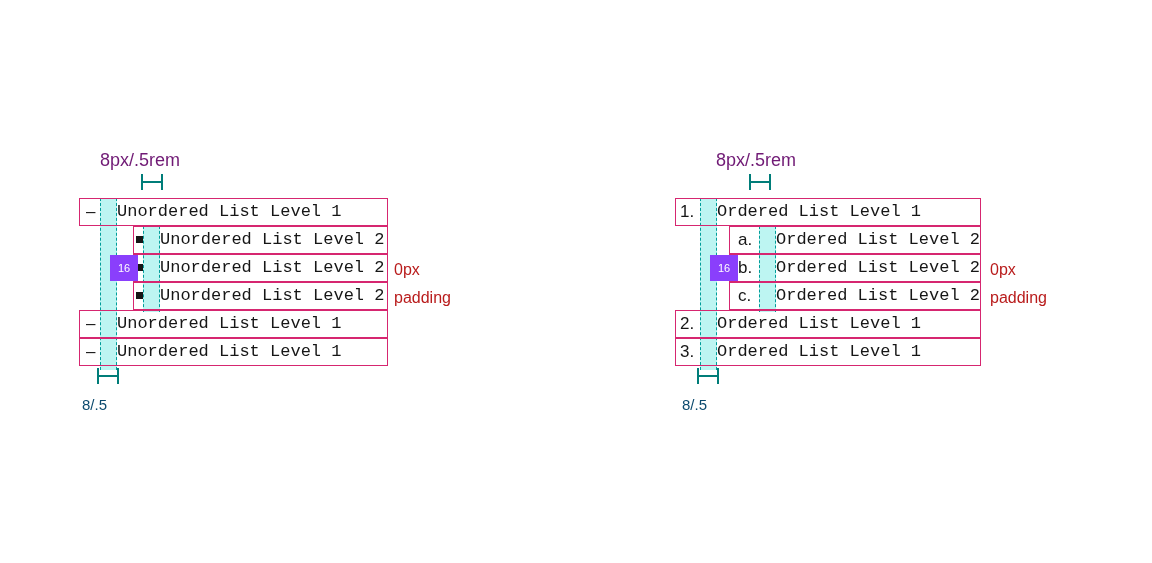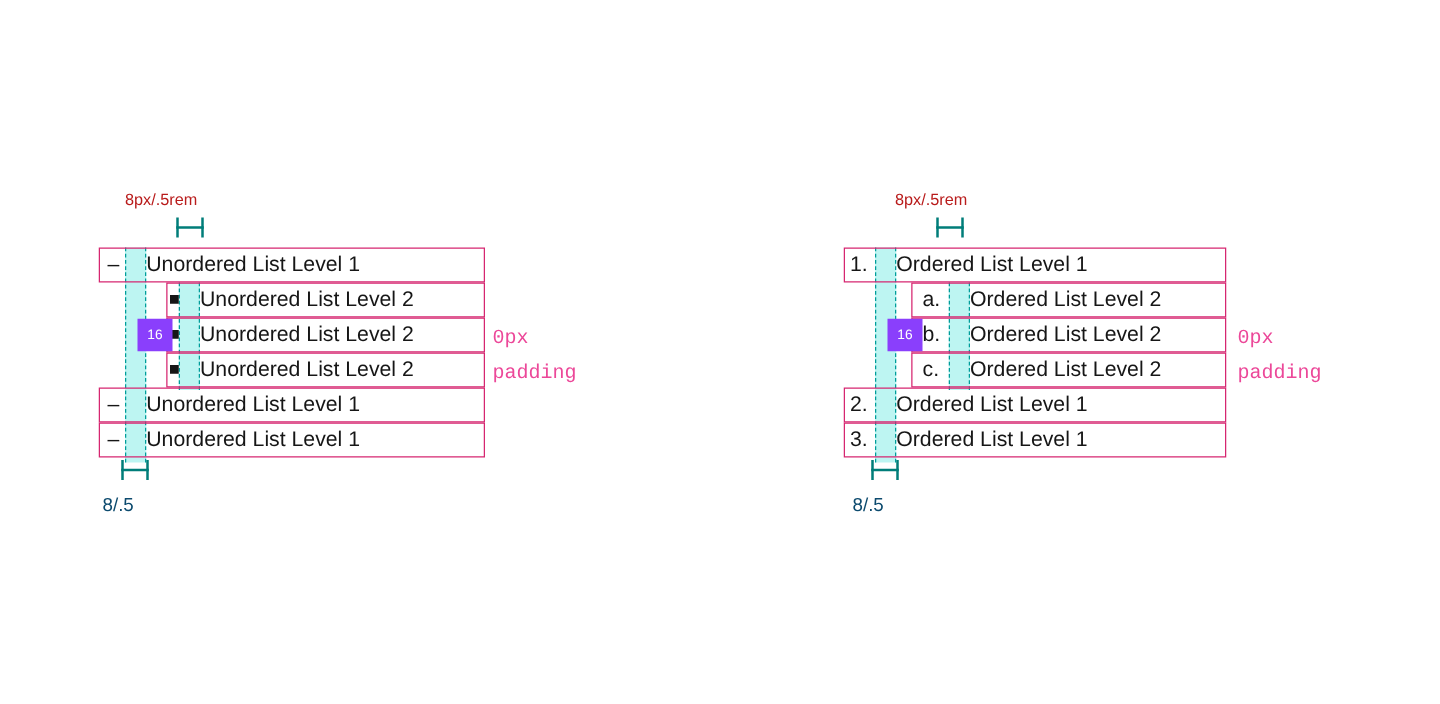--- a/index.html
+++ b/index.html
@@ -19,22 +19,22 @@
     position: absolute;
     top: 0;
     height: 563px;
   }
   #panel-unordered { left: 0px; width: 576px; }
   #panel-ordered   { left: 596px; width: 556px; }
 
   
   .ann-top-label {
     position: absolute;
-    color: #b91c1c;
-    font-size: 13px;
+    color: #701a75;
+    font-size: 18px;
     line-height: 18px;
     white-space: nowrap;
   }
   .ann-bottom-label {
     position: absolute;
     color: #0c4a6e;
     font-size: 15px;
     line-height: 18px;
     white-space: nowrap;
   }
@@ -79,20 +79,21 @@
     border: 1.5px solid #d62670;
     background: transparent;
   }
 
   .rowtext {
     position: absolute;
     font-size: 17px;
     line-height: 28px;
     color: #161616;
     white-space: nowrap;
+    font-family: Liberation Mono, monospace;
   }
 
   .marker {
     position: absolute;
     font-size: 17px;
     line-height: 28px;
     color: #161616;
     white-space: nowrap;
   }
 
@@ -112,22 +113,22 @@
     font-size: 11px;
     line-height: 26px;
     text-align: center;
     height: 26px;
     width: 28px;
   }
 
   
   .pink-note {
     position: absolute;
-    color: #ec4899;
-    font-family: Liberation Mono, monospace;
+    color: #b91c1c;
+    font-family: Liberation Sans, sans-serif;
     font-size: 16px;
     line-height: 28px;
     white-space: pre;
     text-align: center;
   }
 </style>
 </head>
 <body>
 
 <div class="panel" id="panel-unordered">

